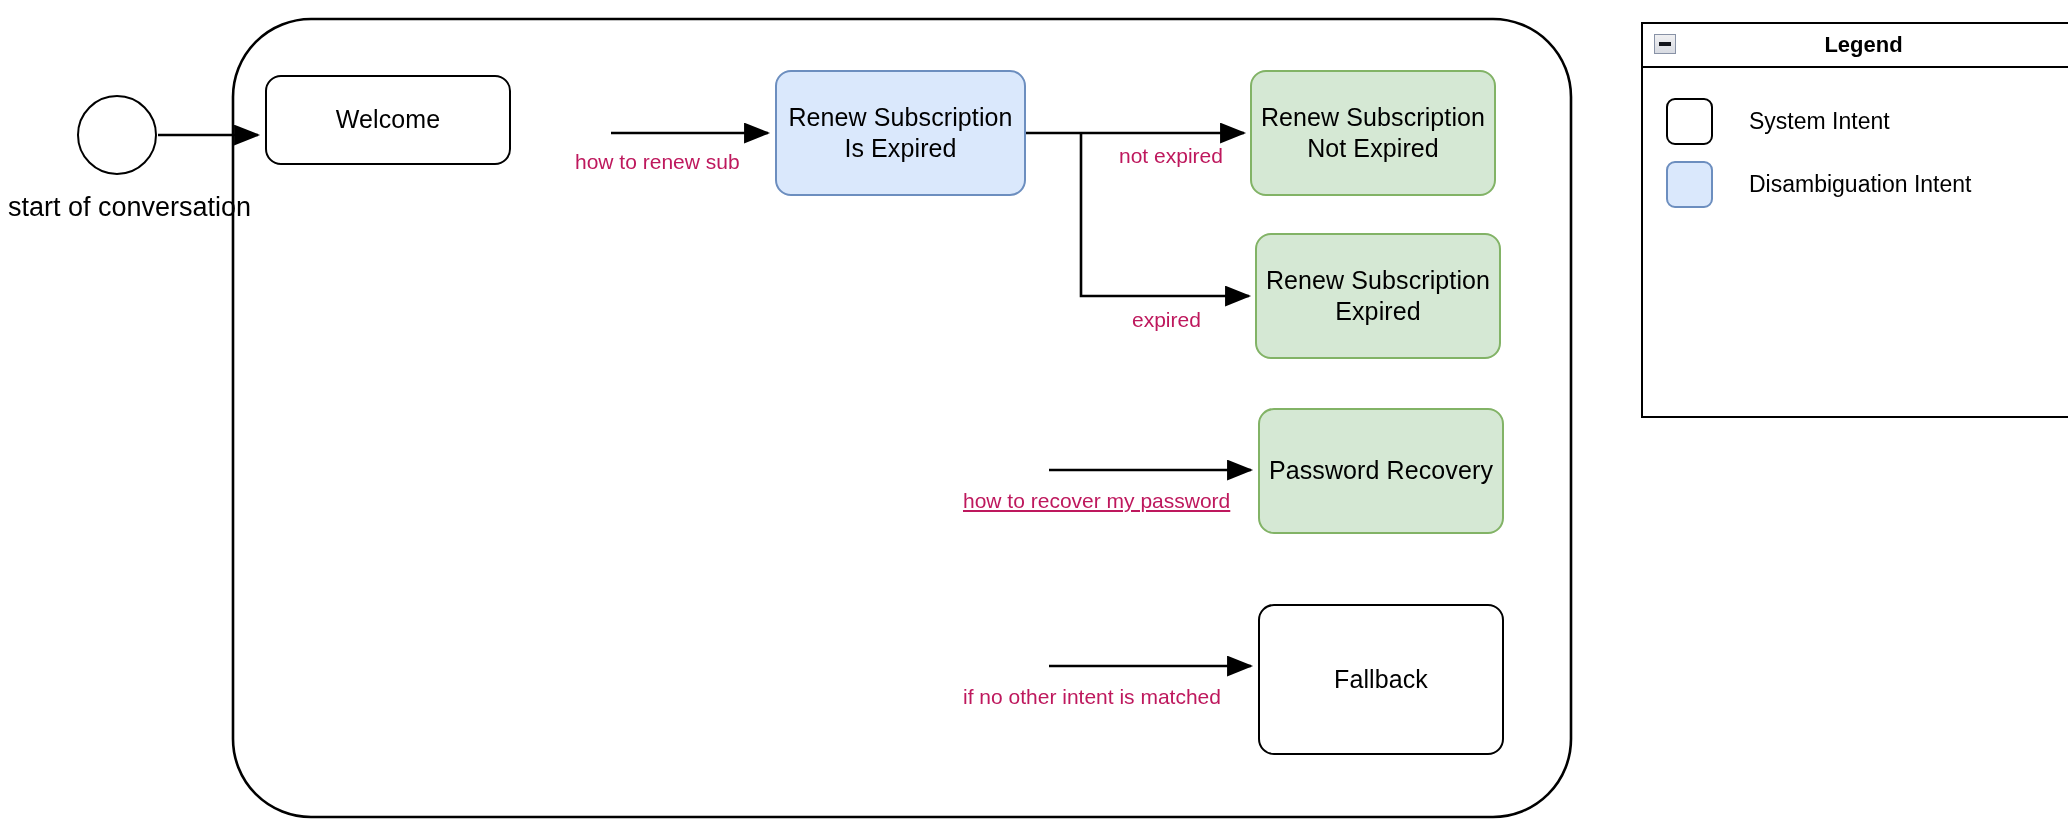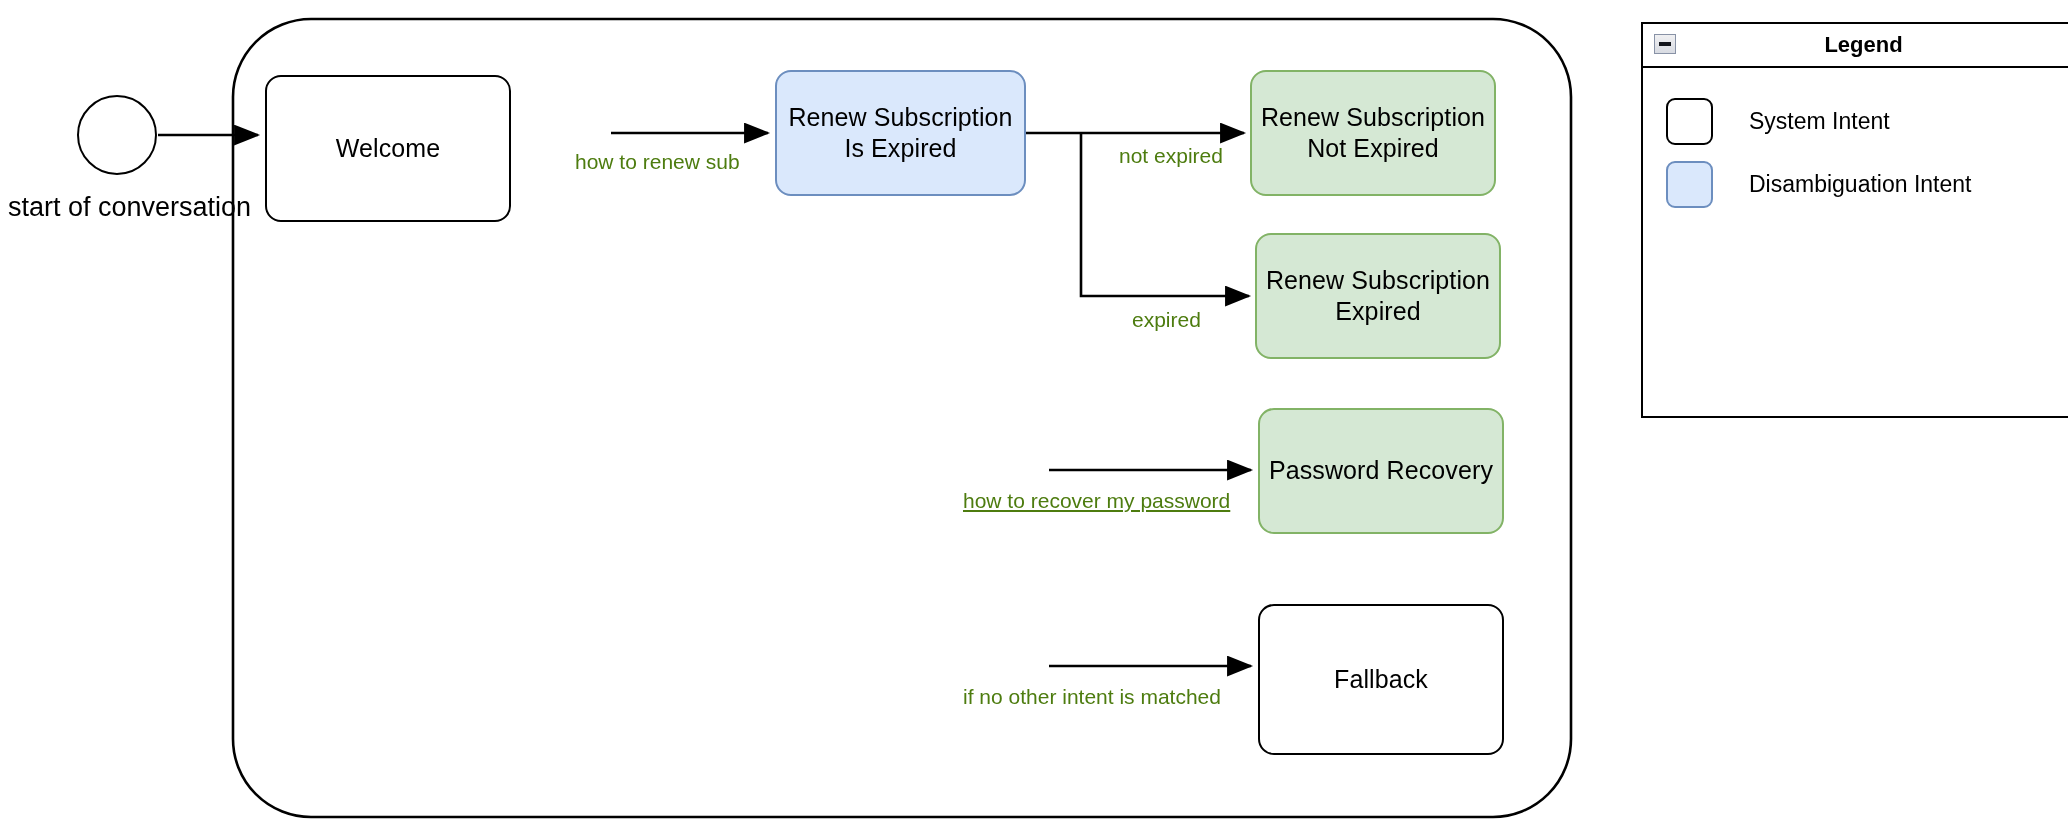--- a/index.html
+++ b/index.html
@@ -74,21 +74,21 @@
     font-size: 27px;
     white-space: nowrap;
     z-index: 5;
   }
 
   
   .edge-label {
     position: absolute;
     font-size: 21px;
     white-space: nowrap;
-    color: #4d7c0f;
+    color: #be185d;
     background: transparent;
     z-index: 6;
   }
 
   
   #legend {
     position: absolute;
     left: 1641px;
     top: 22px;
     width: 445px;
@@ -178,21 +178,21 @@
   <path d="M1081,133 L1081,296 L1249,296" fill="none" stroke="#000000" stroke-width="2.6" marker-end="url(#arrow)"></path>
 
   <line x1="1049" y1="470" x2="1251" y2="470" stroke="#000000" stroke-width="2.6" marker-end="url(#arrow)"></line>
 
   <line x1="1049" y1="666" x2="1251" y2="666" stroke="#000000" stroke-width="2.6" marker-end="url(#arrow)"></line>
 </svg>
 
 <div id="start-circle"></div>
 <div id="start-caption">start of conversation</div>
 
-<div class="node node-system" style="left:265px; top:75px; width:246px; height:147px;">
+<div class="node node-system" style="left:265px; top:75px; width:246px; height:90px;">
   <span class="node-label">Welcome</span>
 </div>
 
 <div class="node node-disambig" style="left:775px; top:70px; width:251px; height:126px;">
   <span class="node-label">Renew Subscription
 Is Expired</span>
 </div>
 
 <div class="node node-response" style="left:1250px; top:70px; width:246px; height:126px;">
   <span class="node-label">Renew Subscription

